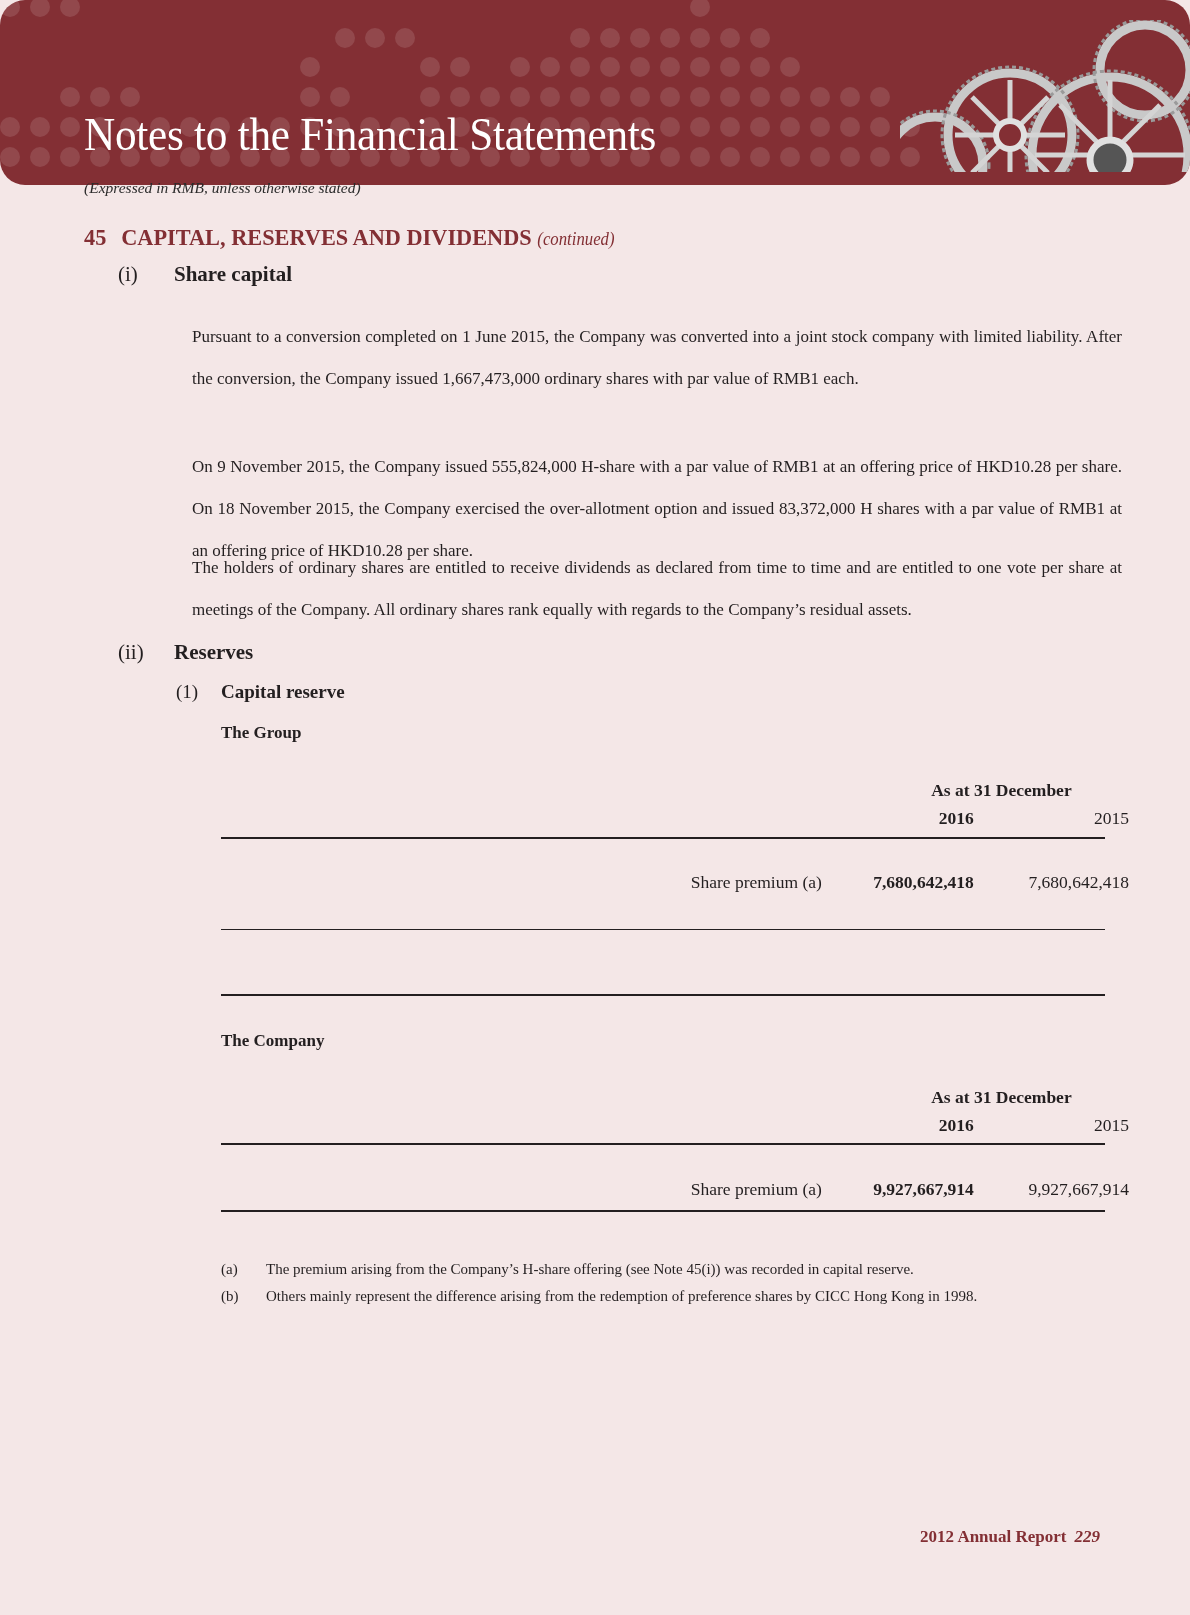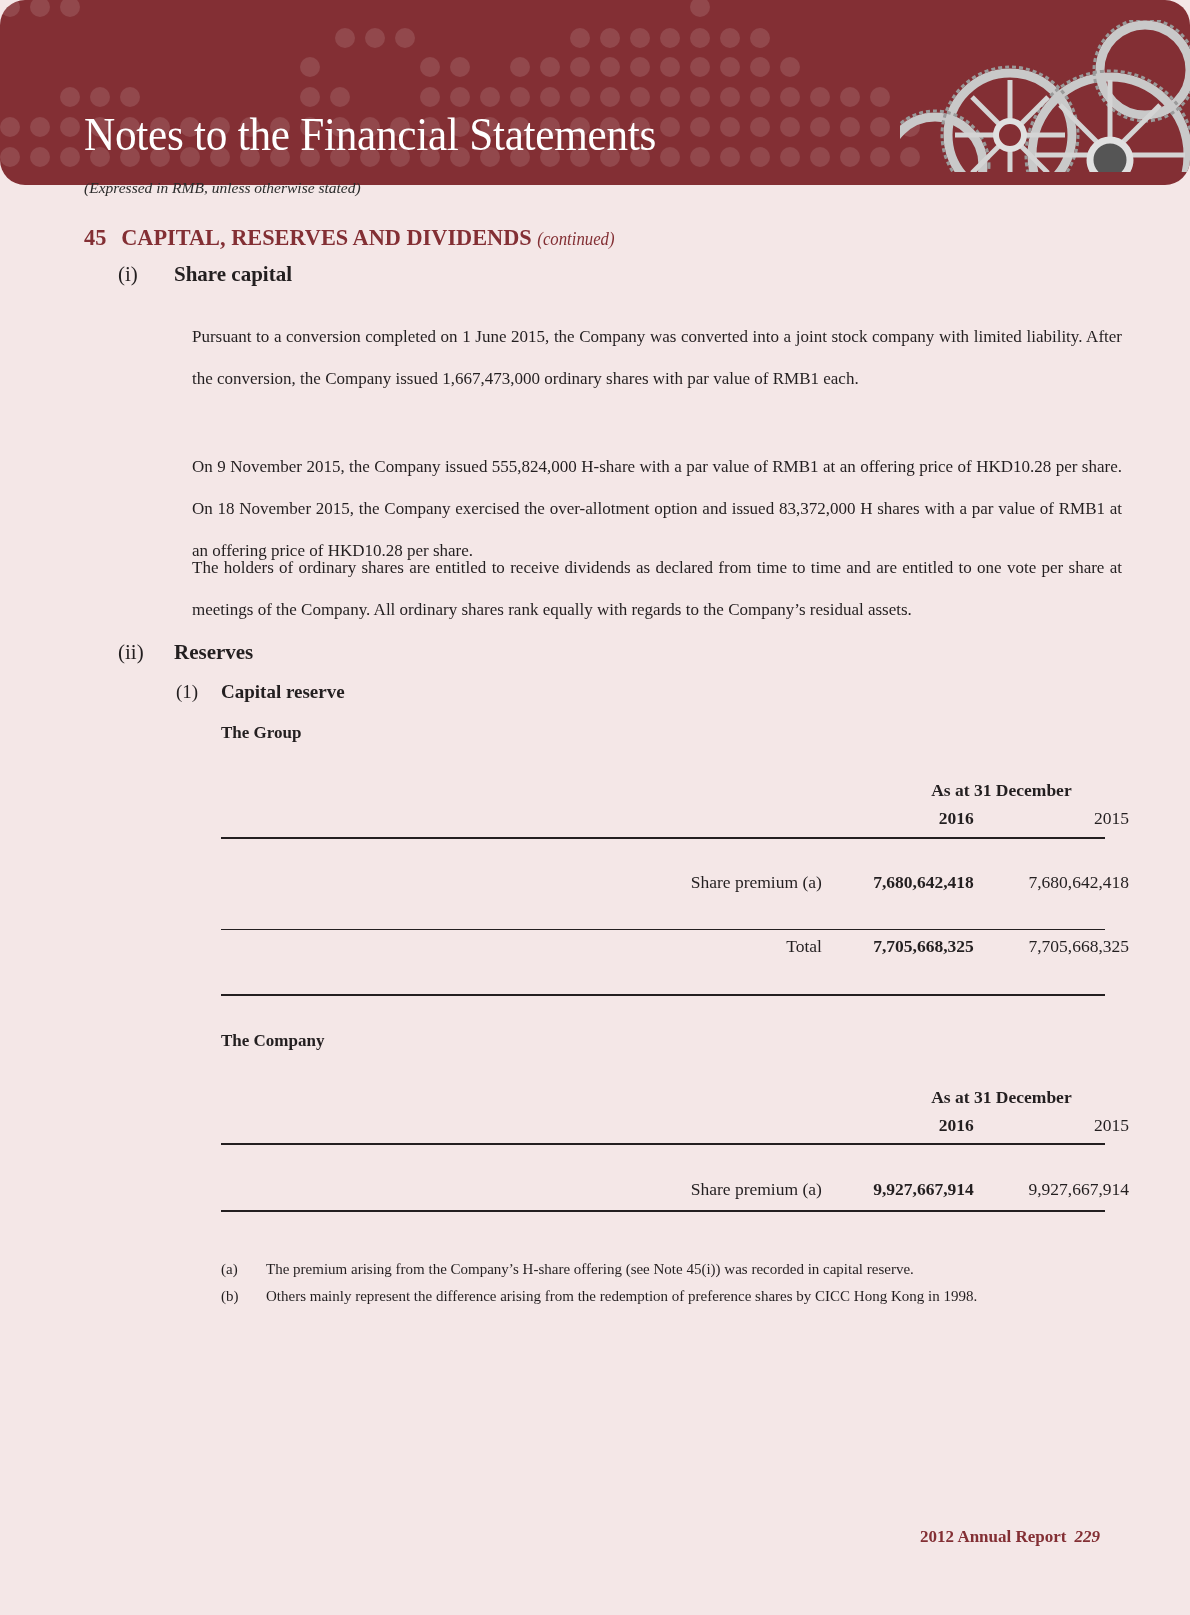--- a/index.html
+++ b/index.html
@@ -247,25 +247,20 @@
         <td colspan="3"></td>
       </tr>
   <tr>
     <td class="c1">Share premium (a)</td>
     <td class="c2">7,680,642,418</td>
     <td class="c3">7,680,642,418</td>
   </tr>
   <tr style="height:36px;">
         <td colspan="3"></td>
       </tr>
-  <tr>
-    <td class="c1">Total</td>
-    <td class="c2">7,705,668,325</td>
-    <td class="c3">7,705,668,325</td>
-  </tr>
 </tbody>
   </table>
 <div class="line" style="top:837px; height:2px;"></div>
 <div class="line" style="top:929px; height:1px;"></div>
 <div class="line" style="top:994px; height:2px;"></div>
 
 <div class="h4" style="left:221px; top:1031px;">The Company</div>
 
 <table class="fin" style="top:1083px;">
   <tbody>

